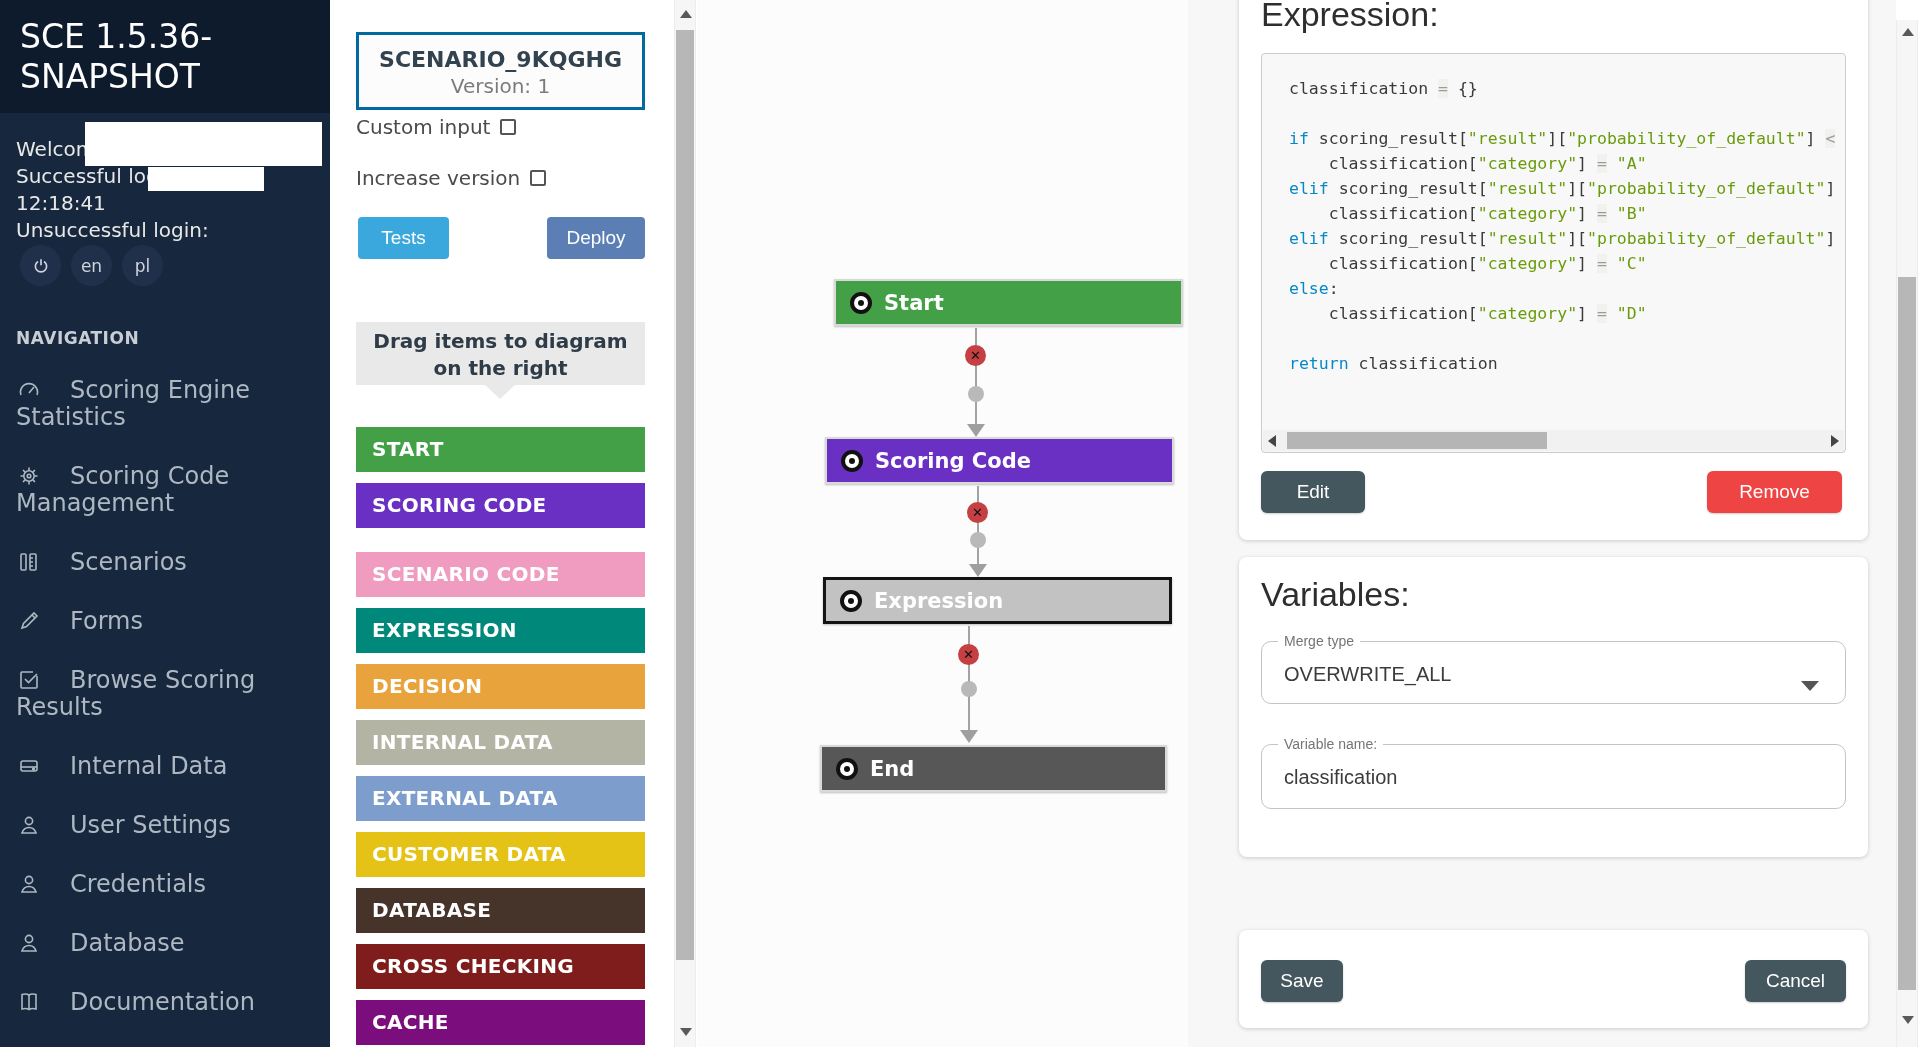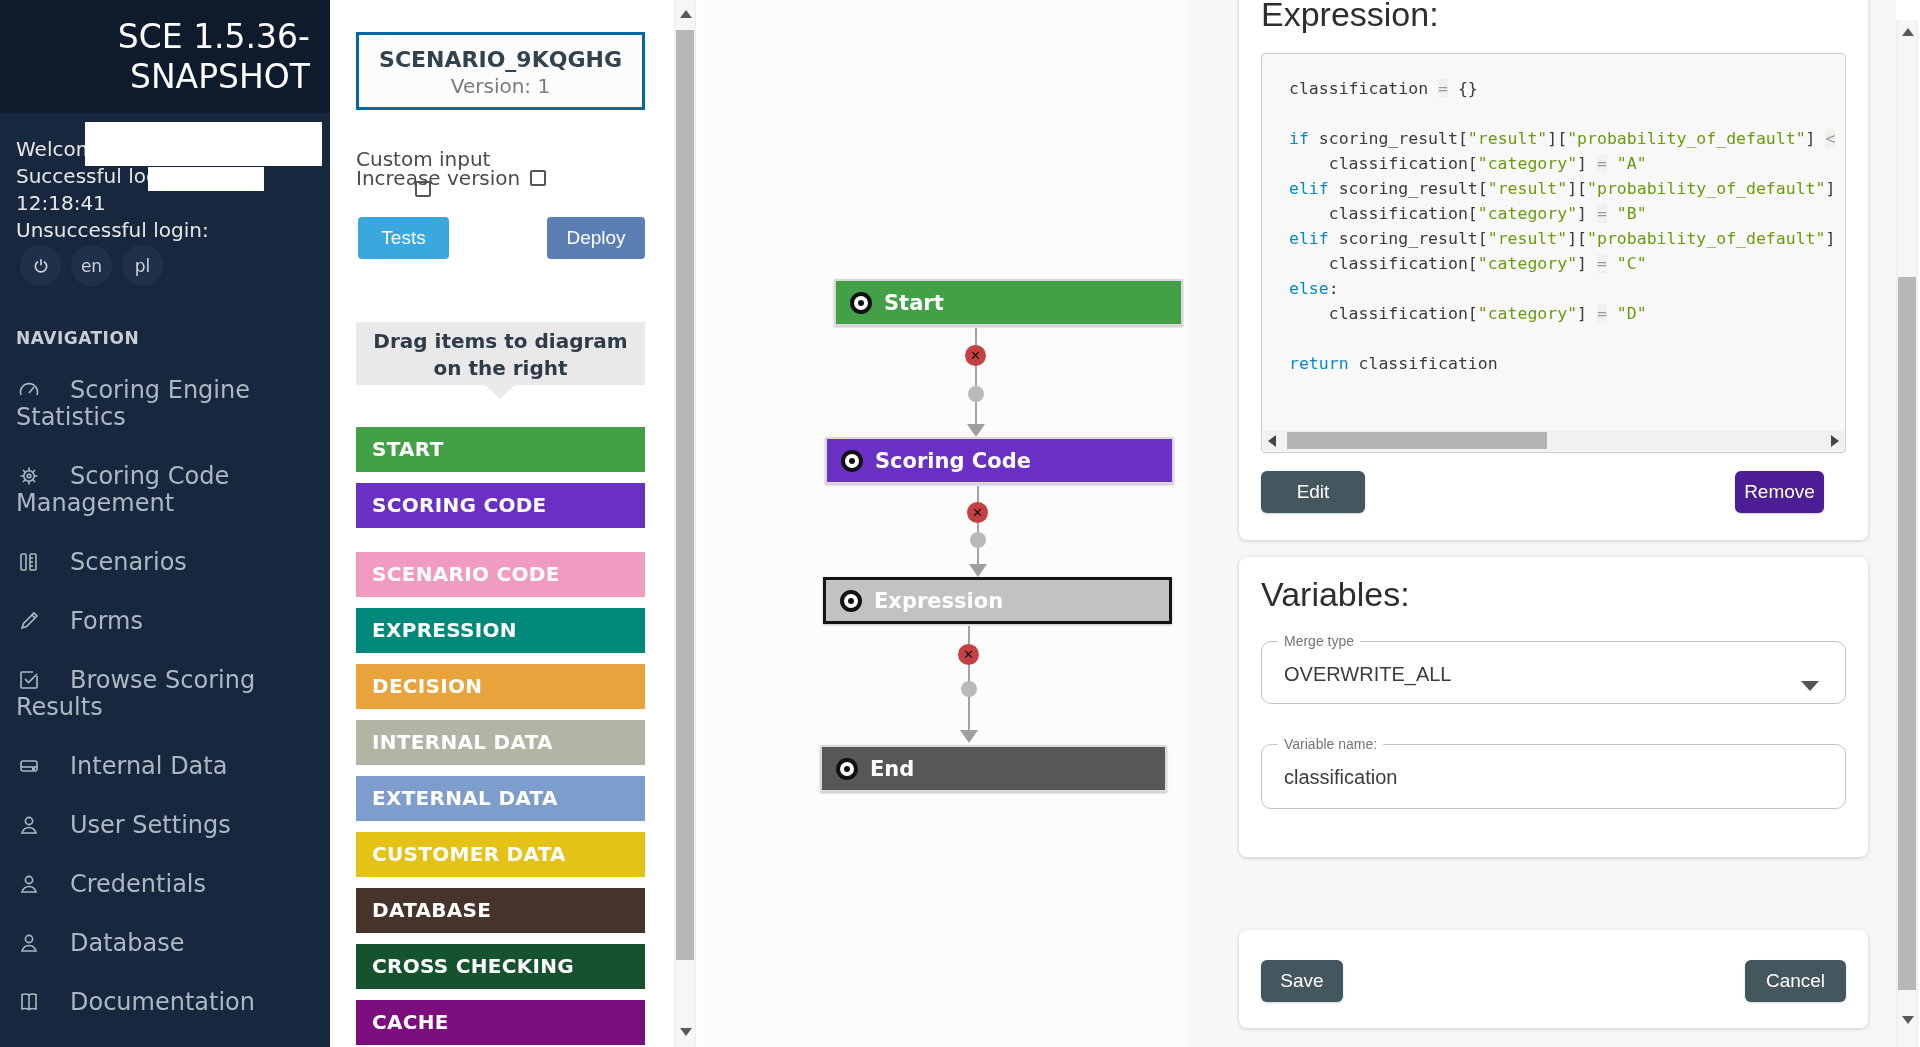--- a/index.html
+++ b/index.html
@@ -4,21 +4,21 @@
 <style>
   * { margin:0; padding:0; box-sizing:border-box; }
   html,body { width:1920px; height:1047px; overflow:hidden; background:#fff;
               font-family:"DejaVu Sans", sans-serif; }
   .abs { position:absolute; }
   #stage { position:relative; width:1920px; height:1047px; overflow:hidden; }
 
   
   #sidebar { left:0; top:0; width:330px; height:1047px; background:#17273e; color:#e6e9ec; }
   #sb-header { left:0; top:0; width:330px; height:113px; background:#0e1b2d;
-               display:flex; align-items:center; justify-content:center; text-align:right;
+               display:flex; align-items:center; justify-content:center; text-align:left;
                color:#fff; font-size:33px; line-height:40px; padding:0 20px; }
   #sb-welcome { left:16px; top:136px; width:300px; font-size:20px; line-height:27px; color:#e8e8e8; }
   .redact { background:#fff; position:absolute; }
   #redact-1 { left:85px; top:122px; width:237px; height:44px; }
   #redact-2 { left:148px; top:167px; width:116px; height:24px; }
   #sb-btn-row { left:20px; top:245px; height:42px; display:flex; gap:10px; }
   .round-btn { width:41px; height:41px; border-radius:50%; background:#20304a; color:#cdd4db;
                display:flex; align-items:center; justify-content:center; font-size:17px; cursor:pointer; }
   #nav-header { left:16px; top:328px; font-size:17px; letter-spacing:.5px; color:#c9ced4; font-weight:bold; }
   #nav-list { left:16px; top:377px; width:300px; }
@@ -29,21 +29,21 @@
                   display:flex; align-items:center; justify-content:center; cursor:pointer; }
   #collapse-btn svg { width:30px; height:34px; stroke:#222; stroke-width:2.4; fill:none; }
 
   
   #palette-col { left:330px; top:0; width:344px; height:1047px; background:#ffffff; }
   #scenario-box { left:26px; top:32px; width:289px; height:78px; background:#fcfcfc;
                   border:3px solid #0369a1; text-align:center; padding-top:12px; }
   #scenario-name { font-size:22px; font-weight:bold; color:#33424f; }
   #scenario-version { font-size:20px; color:#7c7c7c; margin-top:2px; }
   .chk-row { left:26px; font-size:20px; color:#4a4a4a; display:flex; align-items:center; gap:10px; }
-  #chk-row-1 { top:147px;flex-direction:column; } #chk-row-2 { top:166px; }
+  #chk-row-1 { top:115px; } #chk-row-2 { top:166px; }
   .chk-box { width:16px; height:16px; border:2px solid #555; border-radius:2px; background:#fff; cursor:pointer; }
   #tests-btn { left:28px; top:217px; width:91px; height:42px; background:#3aa7dd; color:#fff;
                font-size:19px; border:none; border-radius:4px; cursor:pointer; }
   #deploy-btn { left:217px; top:217px; width:98px; height:42px; background:#5b7fb5; color:#fff;
                 font-size:19px; border:none; border-radius:4px; cursor:pointer; }
   #drag-hint { left:26px; top:322px; width:289px; height:63px; background:#e9e9e9; color:#2f3b47;
                font-size:20px; font-weight:bold; text-align:center; line-height:27px; padding-top:6px; }
   #drag-hint-arrow { left:155px; top:385px; width:0; height:0;
                      border-left:15px solid transparent; border-right:15px solid transparent;
                      border-top:14px solid #e9e9e9; }
@@ -110,21 +110,21 @@
              justify-content:center; cursor:pointer; }
   .tri-left { width:0; height:0; border-top:6px solid transparent; border-bottom:6px solid transparent;
               border-right:8px solid #444; }
   .tri-right { width:0; height:0; border-top:6px solid transparent; border-bottom:6px solid transparent;
                border-left:8px solid #444; }
   #code-hthumb { position:absolute; left:24px; top:2px; width:260px; height:17px; background:#b5b5b5; cursor:pointer; }
   .btn { position:absolute; height:42px; border:none; border-radius:6px; color:#fff; font-size:19px;
          cursor:pointer; font-family:"Liberation Sans", sans-serif; box-shadow:0 1px 2px rgba(0,0,0,.2); }
   .btn-slate { background:#44575f; }
   #edit-btn   { left:22px;  top:533px; width:104px; }
-  #remove-btn { left:496px; top:533px; width:89px; background:#4c1d95; }
+  #remove-btn { left:468px; top:533px; width:135px; background:#ef4444; }
   .mfield { position:absolute; left:22px; width:585px; border:1px solid #c4c4c4; border-radius:10px;
             padding:0 12px; background:#fff; }
   .mfield legend { font-size:14px; color:#757575; padding:0 6px; margin-left:4px; }
   .mfield-value { font-size:20px; color:#3c3c3c; padding:14px 0 18px 10px; }
   #merge-field   { top:76px;  height:71px; }
   #varname-field { top:179px; height:73px; }
   .dd-arrow { position:absolute; right:26px; top:32px; width:0; height:0;
               border-left:9px solid transparent; border-right:9px solid transparent;
               border-top:10px solid #555; cursor:pointer; }
   #save-btn   { left:22px;  top:30px; width:82px; }
@@ -241,21 +241,21 @@
     <div id="palette-list" class="abs">
       <div class="palette-item" style="background: rgb(67, 160, 71);">START</div>
       <div class="palette-item" style="background: rgb(105, 48, 195);">SCORING CODE</div>
       <div class="palette-item" style="background: rgb(239, 156, 192); margin-top: 24px;">SCENARIO CODE</div>
       <div class="palette-item" style="background: rgb(0, 137, 123);">EXPRESSION</div>
       <div class="palette-item" style="background: rgb(232, 163, 60);">DECISION</div>
       <div class="palette-item" style="background: rgb(180, 180, 164);">INTERNAL DATA</div>
       <div class="palette-item" style="background: rgb(125, 158, 205);">EXTERNAL DATA</div>
       <div class="palette-item" style="background: rgb(229, 194, 22);">CUSTOMER DATA</div>
       <div class="palette-item" style="background: rgb(70, 51, 42);">DATABASE</div>
-      <div class="palette-item" style="background: #14532d;">CROSS CHECKING</div>
+      <div class="palette-item" style="background: #7f1d1d;">CROSS CHECKING</div>
       <div class="palette-item" style="background: rgb(124, 13, 124);">CACHE</div>
       <div class="palette-item" style="height: 7px; margin-bottom: 0px; background: rgb(110, 110, 110);"></div>
     </div>
   </div>
 
   <div id="mid-scroll" class="abs vscroll">
     <div class="scroll-arrow" style="top:4px;">
         <span class="tri-up"></span>
       </div>
     <div class="scroll-thumb" style="top:30px; height:930px;"></div>

